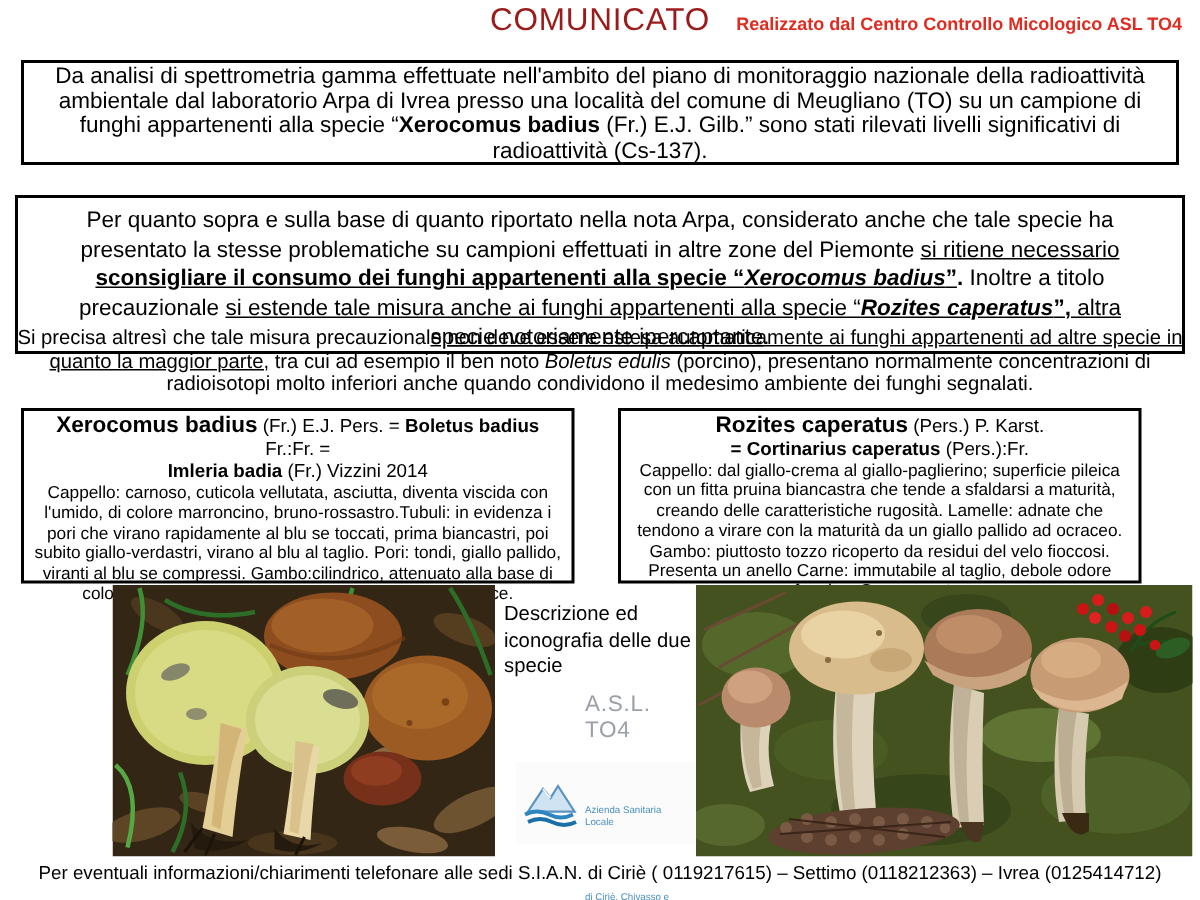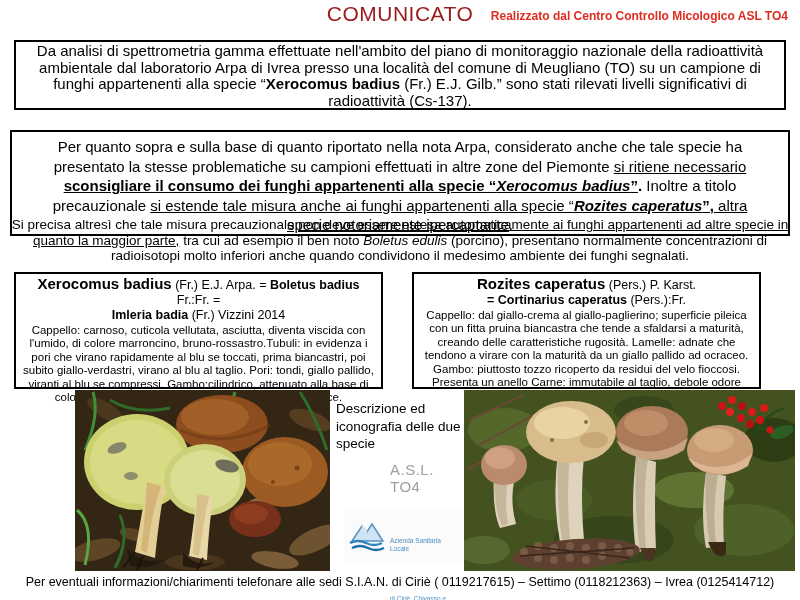--- a/index.html
+++ b/index.html
@@ -86,21 +86,21 @@
 
   <div class="warning-box">
     <span><span>Per quanto sopra e sulla base di quanto riportato nella nota Arpa, considerato anche che tale specie ha presentato la stesse problematiche su campioni effettuati in altre zone del Piemonte  </span><span class="u">si ritiene necessario</span><span> </span><span class="b u">sconsigliare il consumo dei funghi appartenenti alla specie “</span><span class="b i u">Xerocomus badius</span><span class="b u">”</span><span class="b">.</span><span> Inoltre a titolo precauzionale </span><span class="u">si estende tale misura anche ai funghi appartenenti alla specie “</span><span class="b i u">Rozites caperatus</span><span class="b u">”,</span><span class="u"> altra specie notoriamente ipercaptante</span><span>.</span></span>
   </div>
 
   <div class="note-par">
     <span><span>Si precisa altresì che tale misura precauzionale </span><span class="u">non deve essere estesa automaticamente ai funghi appartenenti ad altre specie in quanto la maggior parte,</span><span> tra cui ad esempio il ben noto </span><span class="i">Boletus edulis</span><span> (porcino), presentano normalmente concentrazioni di radioisotopi molto inferiori anche quando condividono il medesimo ambiente dei funghi segnalati.</span></span>
   </div>
 
   <div class="species-box left">
-    <div class="species-title"><span class="lg">Xerocomus badius</span><span> (Fr.) E.J. Arpa. = </span><span class="b">Boletus badius</span><span> Fr.:Fr. =</span><br><span class="b">Imleria badia</span><span> (Fr.) Vizzini 2014</span></div>
+    <div class="species-title"><span class="lg">Xerocomus badius</span><span> (Fr.) E.J. Pers. = </span><span class="b">Boletus badius</span><span> Fr.:Fr. =</span><br><span class="b">Imleria badia</span><span> (Fr.) Vizzini 2014</span></div>
     <div class="species-body">Cappello: carnoso, cuticola vellutata, asciutta, diventa viscida con l'umido, di colore marroncino, bruno-rossastro.Tubuli: in evidenza i pori che virano rapidamente al blu se toccati, prima biancastri, poi subito giallo-verdastri, virano al blu al taglio. Pori: tondi, giallo pallido, viranti al blu se compressi. Gambo:cilindrico, attenuato alla base di colore giallo sporco oppure nocciola, più chiaro all'apice.</div>
   </div>
 
   <div class="species-box right">
     <div class="species-title"><span class="lg">Rozites caperatus</span><span> (Pers.) P. Karst.</span><br><span class="b">= Cortinarius caperatus</span><span> (Pers.):Fr.</span></div>
     <div class="species-body">Cappello: dal giallo-crema al giallo-paglierino; superficie pileica con un fitta pruina biancastra che tende a sfaldarsi a maturità, creando delle caratteristiche rugosità. Lamelle: adnate che tendono a virare con la maturità da un giallo pallido ad ocraceo. Gambo: piuttosto tozzo ricoperto da residui del velo fioccosi. Presenta un anello Carne: immutabile al taglio, debole odore fungino. Sapore grato.</div>
   </div>
 
   <div class="photo left">
     <svg viewBox="0 0 255 181" preserveAspectRatio="none">

